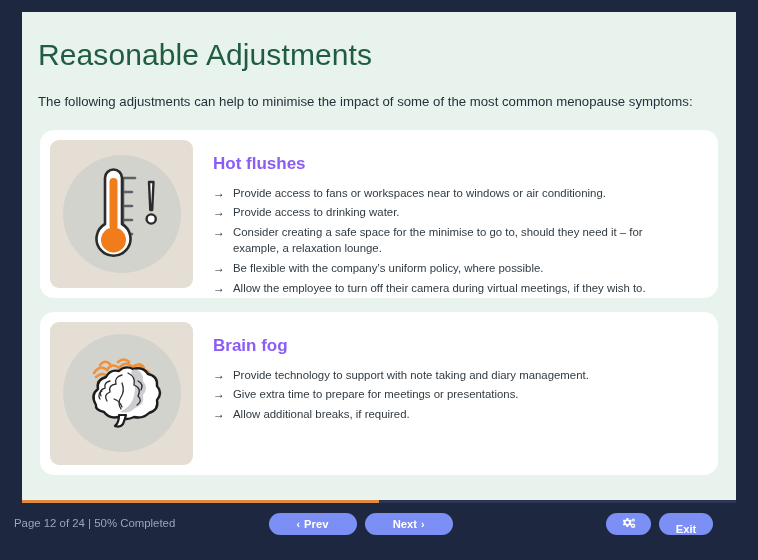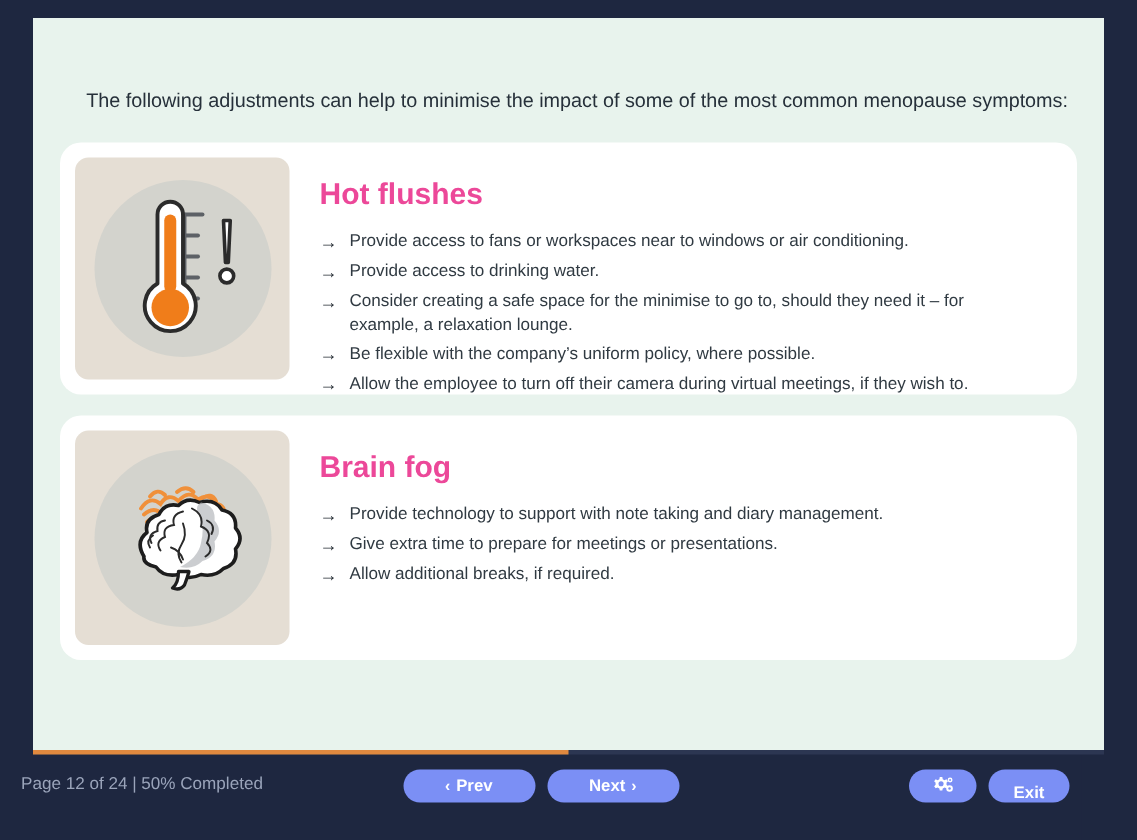--- a/index.html
+++ b/index.html
@@ -42,21 +42,20 @@
     padding: 0 18px 0 16px;
     line-height: 1.15;
   }
 
   #intro-text {
     margin-top: 20px;
     padding: 0 24px 0 16px;
     font-size: 13.2px;
     line-height: 1.38;
     color: #26303a;
-    text-align: right;
   }
 
   
   .card {
     margin: 0 0 0 18px;
     width: 678px;
     background: #ffffff;
     border-radius: 14px;
     display: flex;
     align-items: flex-start;
@@ -88,23 +87,23 @@
     align-items: center;
     justify-content: center;
   }
 
   .card-body {
     flex: 1 1 auto;
     padding: 14px 16px 0 6px;
   }
 
   .card-heading {
-    font-size: 20px;
+    font-size: 17px;
     font-weight: bold;
-    color: #ec4899;
+    color: #8b5cf6;
     margin-bottom: 11px;
   }
   #card-brain-fog .card-heading { }
 
   .bullet-list { list-style: none; }
 
   .bullet-item {
     display: flex;
     align-items: flex-start;
     gap: 9px;
@@ -212,20 +211,21 @@
   }
 
   .chev { font-size: 10.5px; font-weight: bold; }
 </style>
 </head>
 <body>
 
 <div id="slide-stage">
   <div id="slide-scroll">
 
+    <h1 id="page-title">Reasonable Adjustments</h1>
 
     <p id="intro-text">The following adjustments can help to minimise the impact of some of the most common menopause symptoms:</p>
 
     <div class="card" id="card-hot-flushes">
 
       <div class="card-media">
         <div class="media-circle">
           <svg width="86" height="104" viewBox="0 0 86 104">
 
             <g stroke="#5d6166" stroke-width="2.6" stroke-linecap="round">

